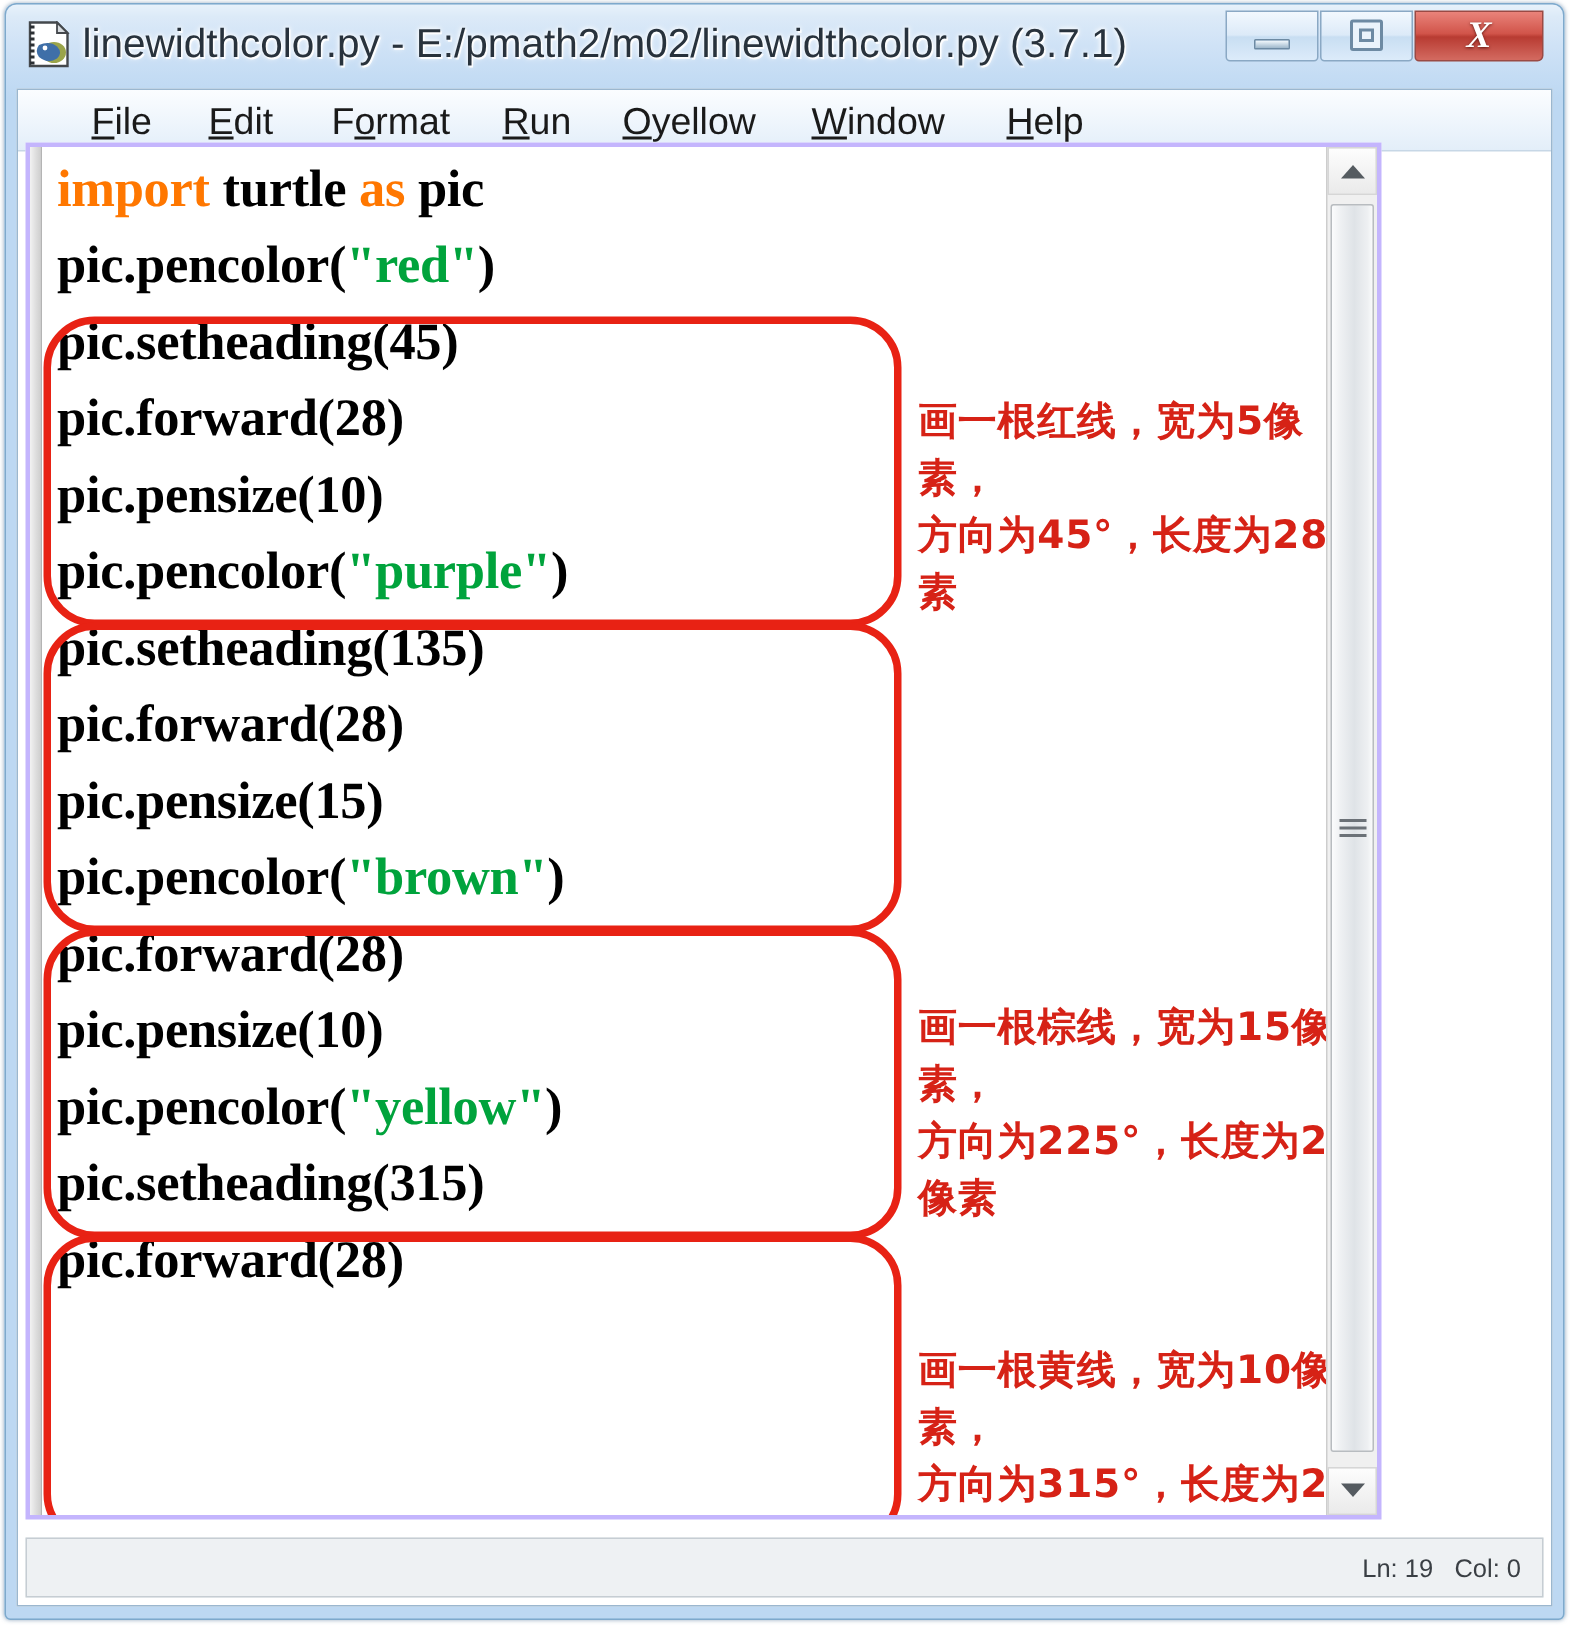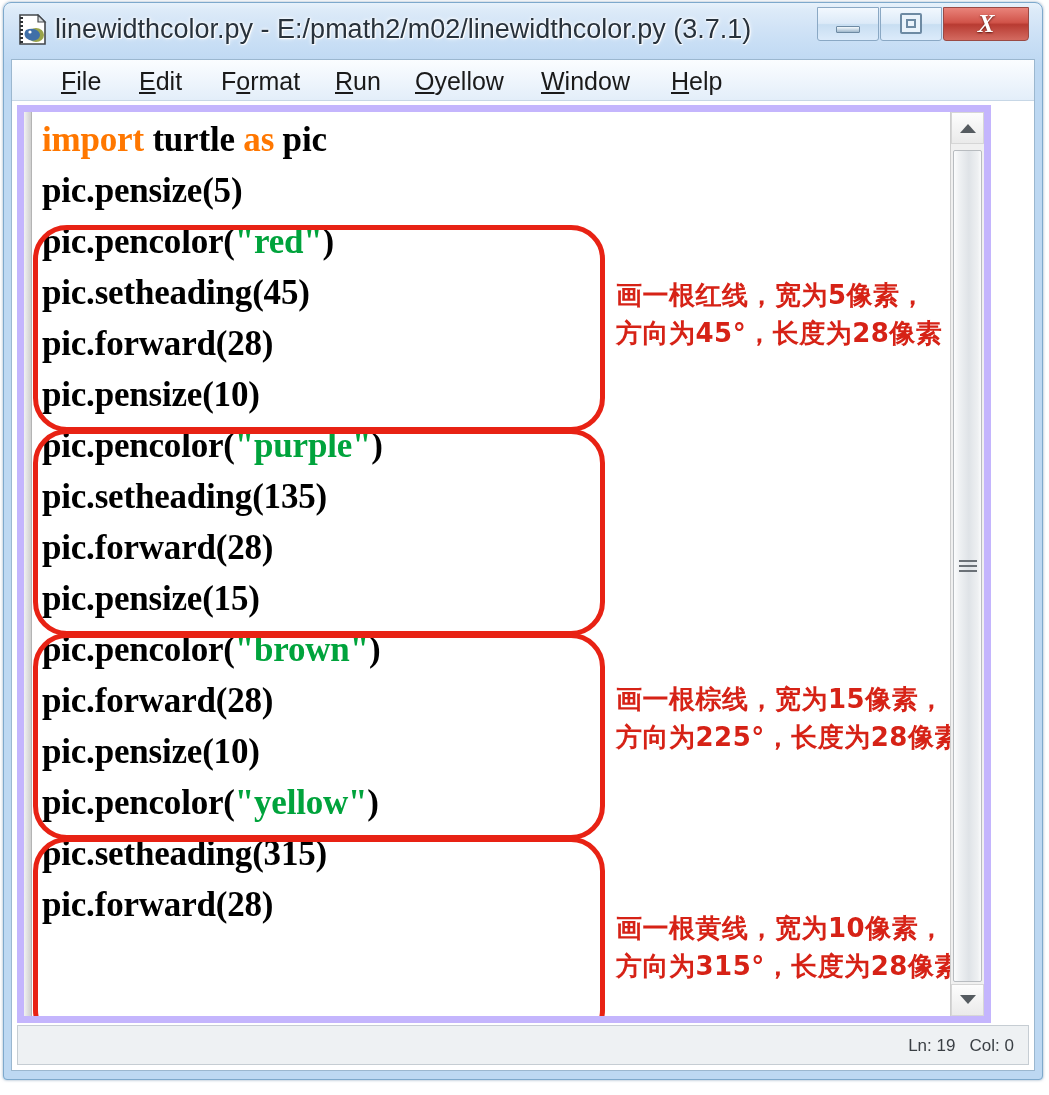--- a/index.html
+++ b/index.html
@@ -177,25 +177,25 @@
     font-family: "Liberation Sans", sans-serif;
     cursor: default;
     margin-left: 23px;
   }
   .menu-item u { text-decoration: underline; }
 
   
   #editor-area {
     position: absolute;
     left: 5px;
-    top: 45px;
-    width: 974px;
+    top: 35px;
+    width: 904px;
     height: 918px;
     background: #ffffff;
-    border: 7px solid #c4b5fd;
+    border: 3px solid #c4b5fd;
     box-sizing: border-box;
     overflow: hidden;
   }
   #editor-left-gutter {
     position: absolute;
     left: 0; top: 0;
     width: 8px;
     height: 100%;
     background: linear-gradient(to right,#f2f2f2,#dcdcdc 60%,#cfcfcf);
     border-right: 1px solid #b4b4b4;
@@ -379,21 +379,20 @@
       <div class="menu-item" style="left:506px;text-align:right;"><span></span><u>W</u><span>indow</span></div>
       <div class="menu-item" style="left:636px;"><span></span><u>H</u><span>elp</span></div>
     </div>
 
     <div id="editor-area">
       <div id="editor-left-gutter"></div>
 
       <div id="code-layer">
         <div class="code-line"><span class="kw">import</span><span> turtle </span><span class="kw">as</span><span> pic</span></div>
 
-        <div class="code-line">pic.pensize(5)</div>
         <div class="code-line"><span>pic.pencolor(</span><span class="str">"red"</span><span>)</span></div>
         <div class="code-line">pic.setheading(45)</div>
         <div class="code-line">pic.forward(28)</div>
 
         <div class="code-line">pic.pensize(10)</div>
         <div class="code-line"><span>pic.pencolor(</span><span class="str">"purple"</span><span>)</span></div>
         <div class="code-line">pic.setheading(135)</div>
         <div class="code-line">pic.forward(28)</div>
 
         <div class="code-line">pic.pensize(15)</div>

